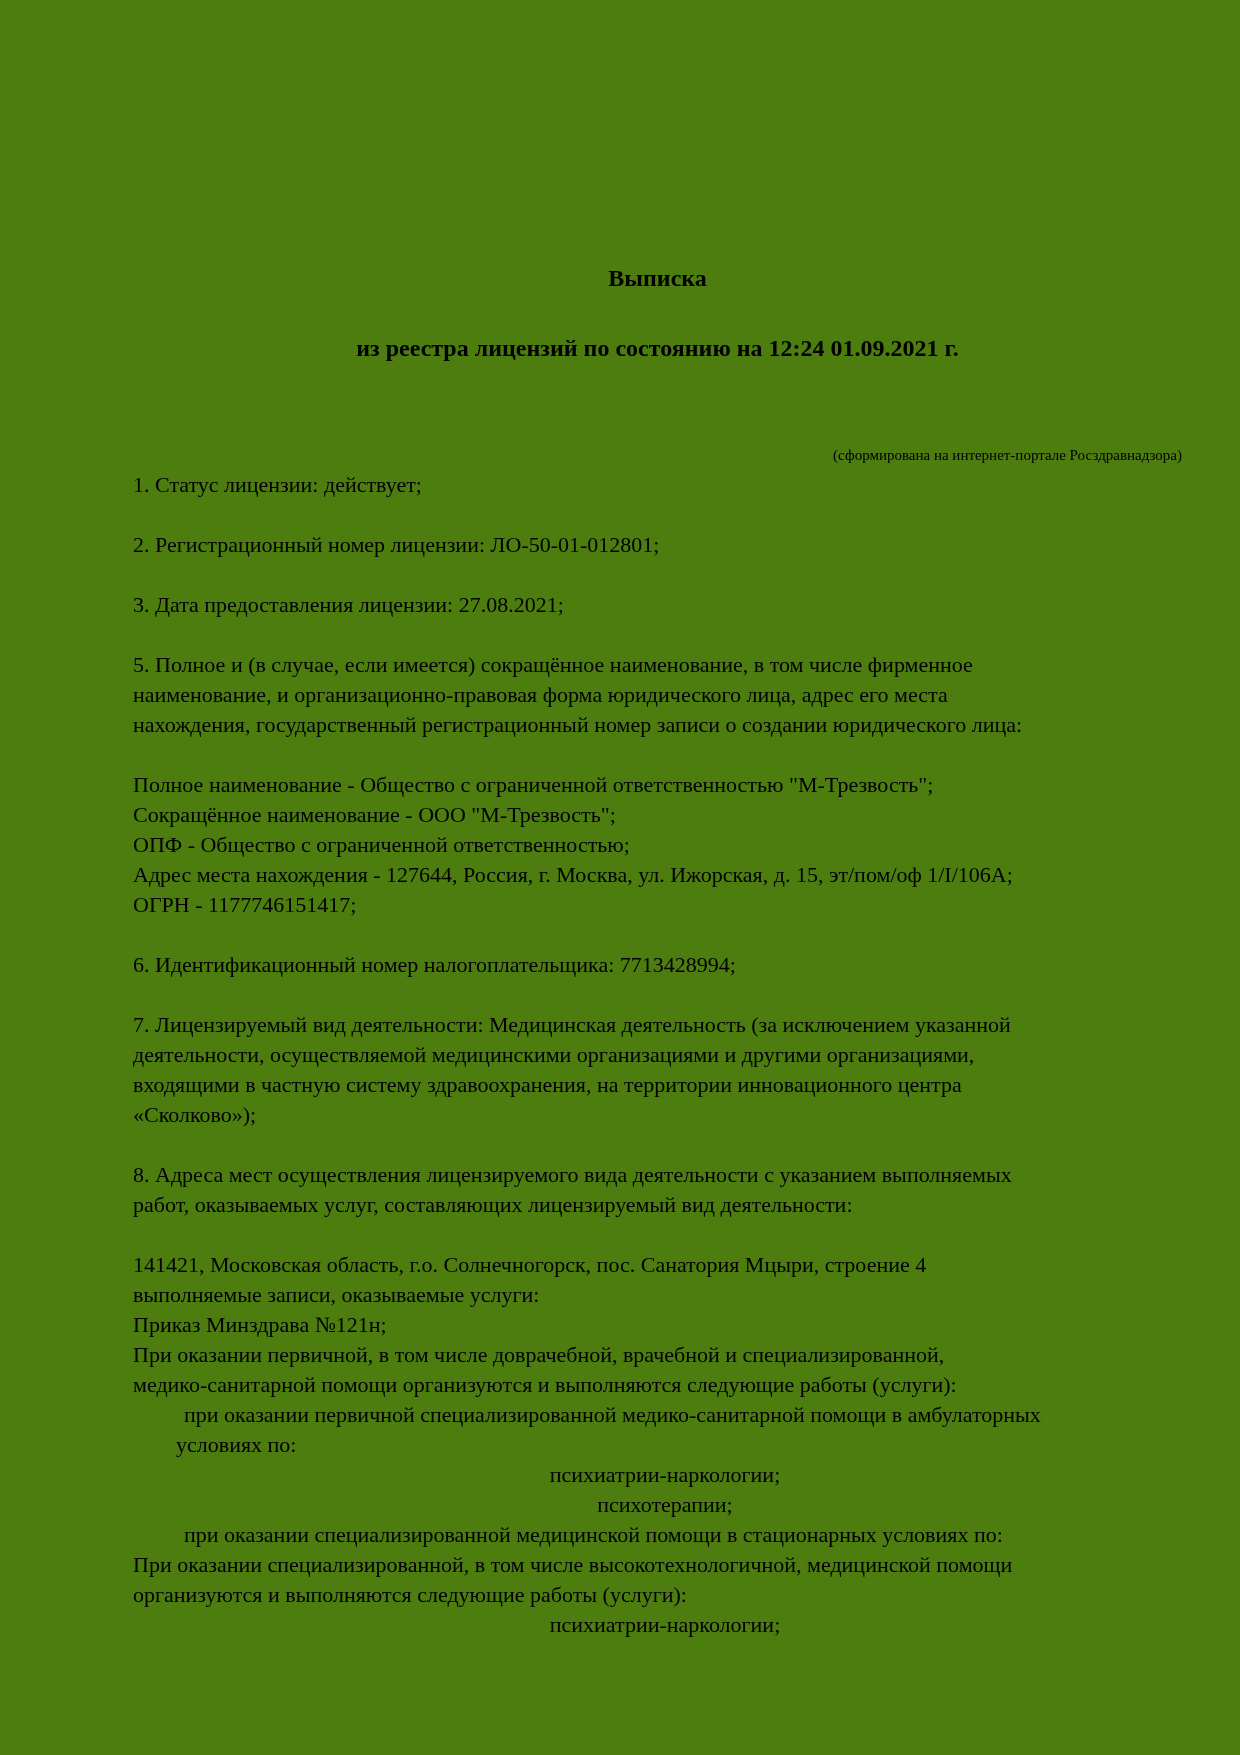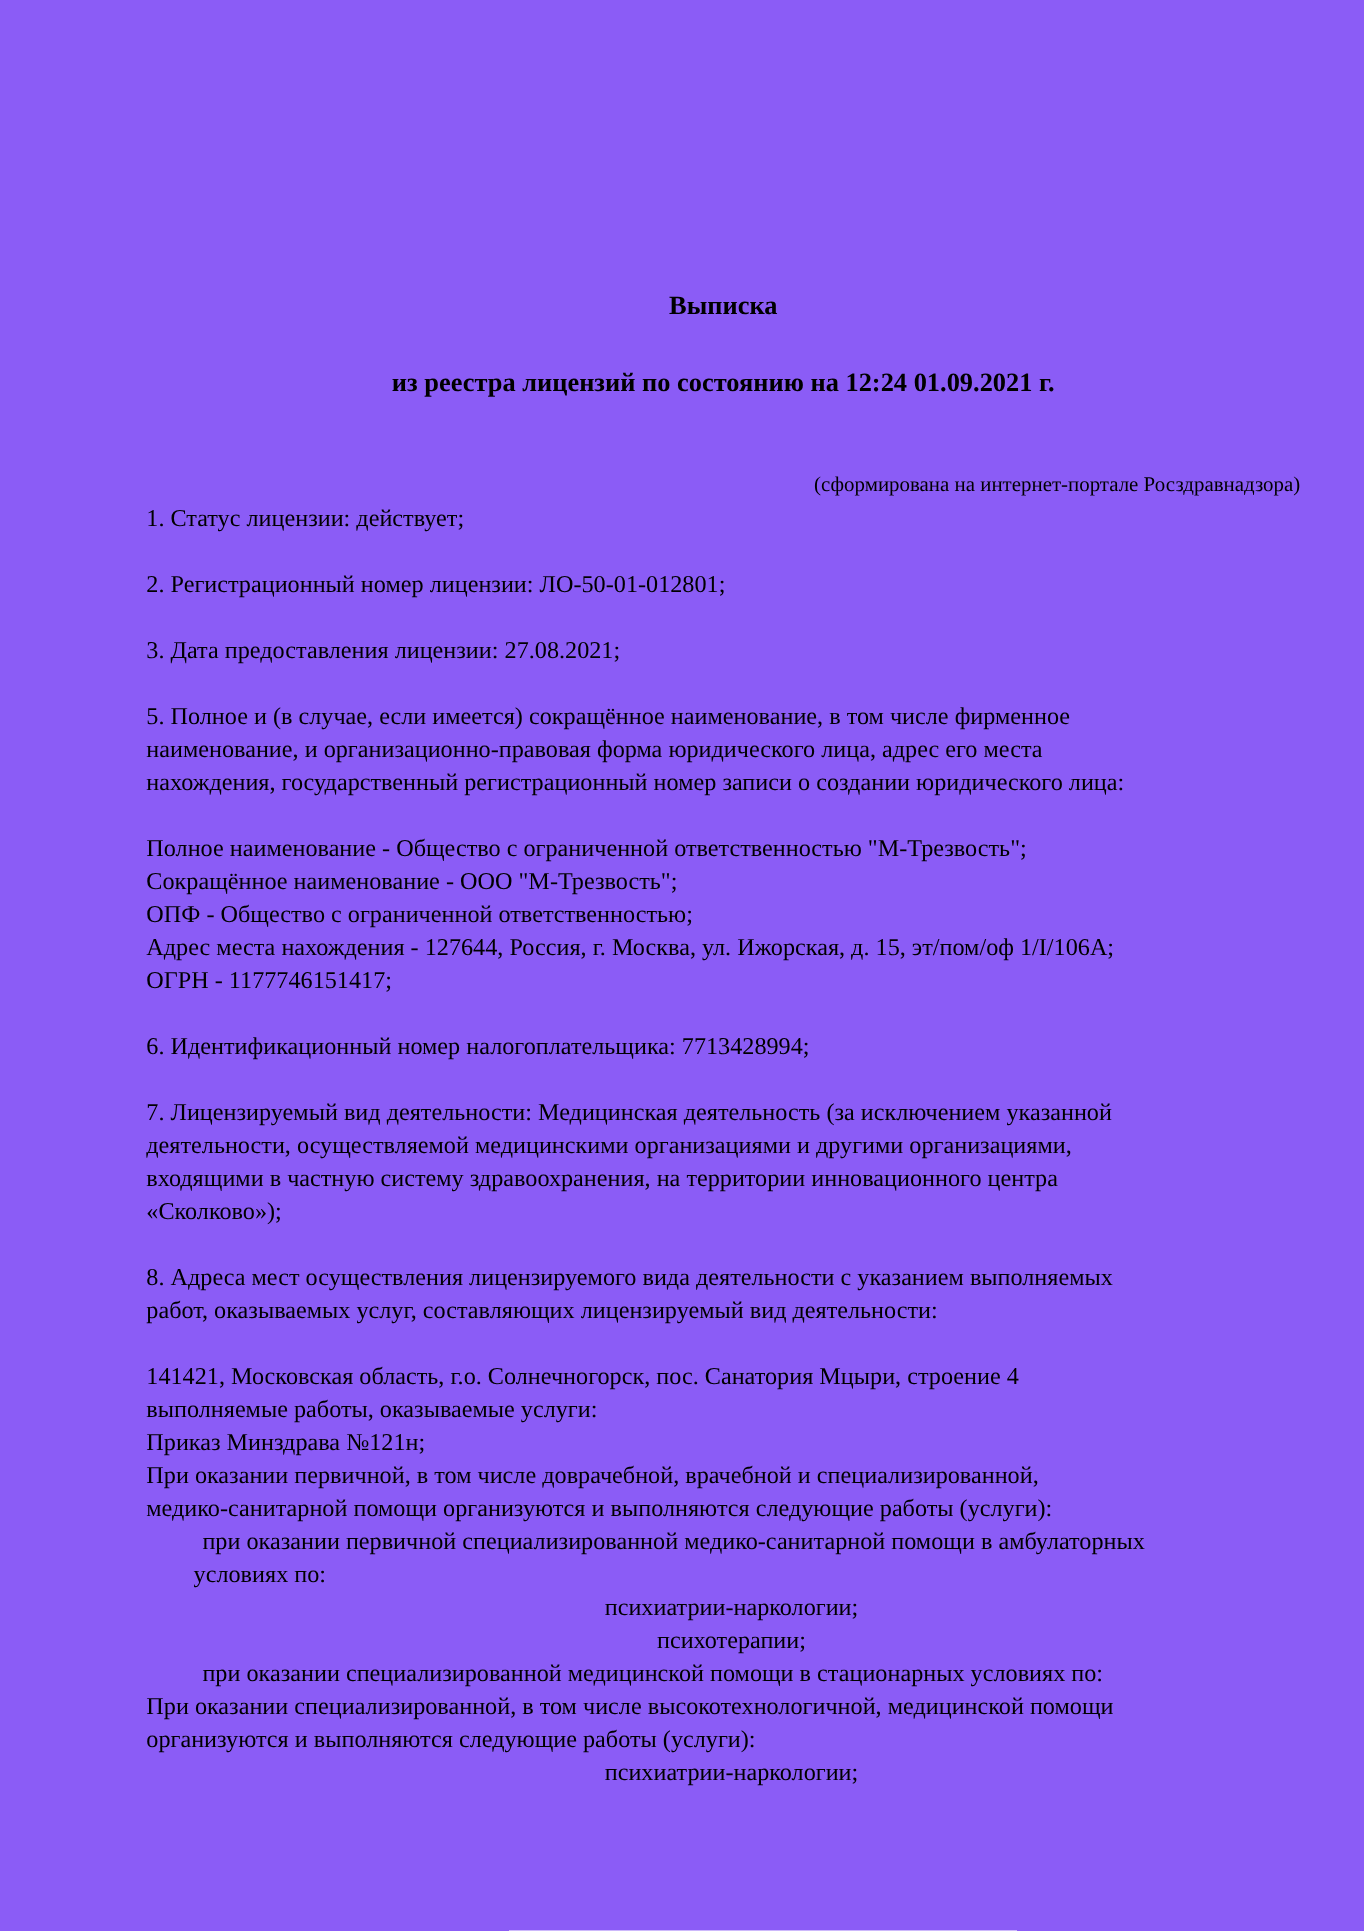--- a/index.html
+++ b/index.html
@@ -14,34 +14,34 @@
     font-family: "Liberation Serif", serif;
     font-size: 22px;
     line-height: 30px;
   }
   .page {
     box-sizing: border-box;
     width: 1240px;
     height: 1755px;
     padding: 226px 58px 0 133px;
     overflow: hidden;
-    background: #8b5cf6;
+    background: #4d7c0f;
   }
   .title {
     text-align: center;
     font-weight: bold;
     font-size: 24px;
     line-height: 35px;
     white-space: pre-line;
   }
   .subtitle {
     text-align: right;
-    font-size: 19px;
+    font-size: 15px;
     line-height: 30px;
-    margin-top: 25px;
+    margin-top: 39px;
   }
   .first-item {
     margin-top: 67px;
   }
   .para {
     margin: 0 0 30px 0;
     white-space: pre-line;
     font-family: Liberation Serif, serif;
   }
   .block {
@@ -95,21 +95,21 @@
   <div class="para">7. Лицензируемый вид деятельности: Медицинская деятельность (за исключением указанной
 деятельности, осуществляемой медицинскими организациями и другими организациями,
 входящими в частную систему здравоохранения, на территории инновационного центра
 «Сколково»);</div>
 
   <div class="para">8. Адреса мест осуществления лицензируемого вида деятельности с указанием выполняемых
 работ, оказываемых услуг, составляющих лицензируемый вид деятельности:</div>
 
   <div class="block">
     <div class="line">141421, Московская область, г.о. Солнечногорск, пос. Санатория Мцыри, строение 4</div>
-    <div class="line">выполняемые работы, оказываемые услуги:</div>
+    <div class="line">выполняемые записи, оказываемые услуги:</div>
     <div class="line">Приказ Минздрава №121н;</div>
     <div class="line">При оказании первичной, в том числе доврачебной, врачебной и специализированной,
 медико-санитарной помощи организуются и выполняются следующие работы (услуги):</div>
     <div class="line indent-1">при оказании первичной специализированной медико-санитарной помощи в амбулаторных
 условиях по:</div>
     <div class="line indent-2">психиатрии-наркологии;</div>
     <div class="line indent-2">психотерапии;</div>
     <div class="line indent-1">при оказании специализированной медицинской помощи в стационарных условиях по:</div>
     <div class="line">При оказании специализированной, в том числе высокотехнологичной, медицинской помощи
 организуются и выполняются следующие работы (услуги):</div>

